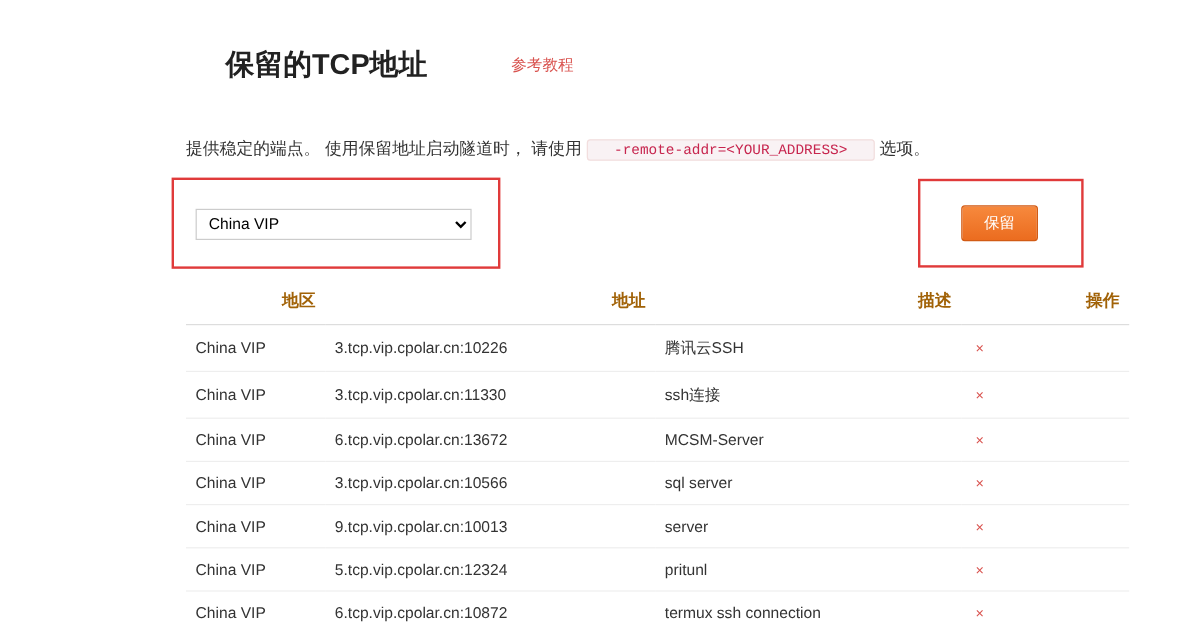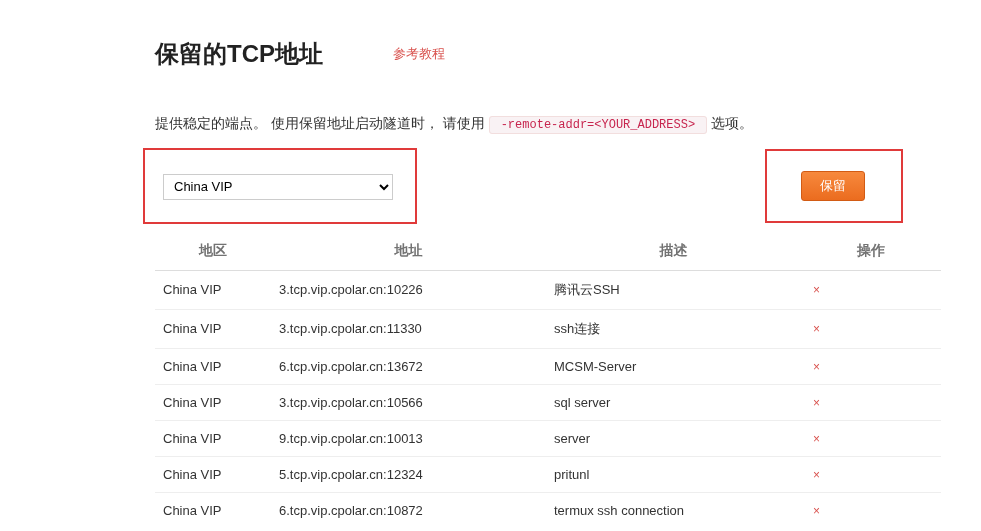--- a/index.html
+++ b/index.html
@@ -11,20 +11,21 @@
       width: 981px;
       height: 531px;
       overflow: hidden;
     }
     .container { padding: 38px 40px 0 155px; }
     .header-row { display: flex; align-items: baseline; gap: 70px; }
     .page-title {
       font-size: 24px;
       font-weight: bold;
       color: #222;
+      margin-left: 33px;
     }
     .tutorial-link {
       color: #d9534f;
       font-size: 13px;
       text-decoration: none;
       cursor: pointer;
       position: relative;
       top: -4px;
     }
     .desc {
@@ -33,21 +34,21 @@
       color: #333;
       line-height: 1.7;
     }
     .code-inline {
       font-family: "Courier New", monospace;
       font-size: 12px;
       color: #c7254e;
       background: #f9f2f4;
       border: 1px solid #f2dede;
       border-radius: 3px;
-      padding: 1px 11px;
+      padding: 1px 22px;
     }
     .form-row {
       margin-top: 12px;
       display: flex;
       align-items: center;
       position: relative;
     }
     .highlight-box-left {
       border: 2px solid #e03a3a;
       padding: 24px 22px 22px 18px;
@@ -88,26 +89,26 @@
       color: #fff;
       font-size: 13px;
       padding: 5px 18px;
       border-radius: 3px;
       cursor: pointer;
       font-family: inherit;
       text-align: right;
     }
     .table { width: 100%; border-collapse: collapse; margin-top: 8px; }
     .table th {
-      text-align: center;
+      text-align: right;
       font-weight: bold;
       font-size: 14px;
       padding: 10px 8px 10px 8px;
       border-bottom: 1px solid #ddd;
-      color: #737373;
+      color: #a16207;
     }
     .table td {
       padding: 10px 8px;
       border-top: 1px solid #eee;
       font-size: 13px;
       color: #333;
     }
     .col-region { width: 116px; }
     .col-addr { width: 275px; }
     .col-desc { width: 255px; }

